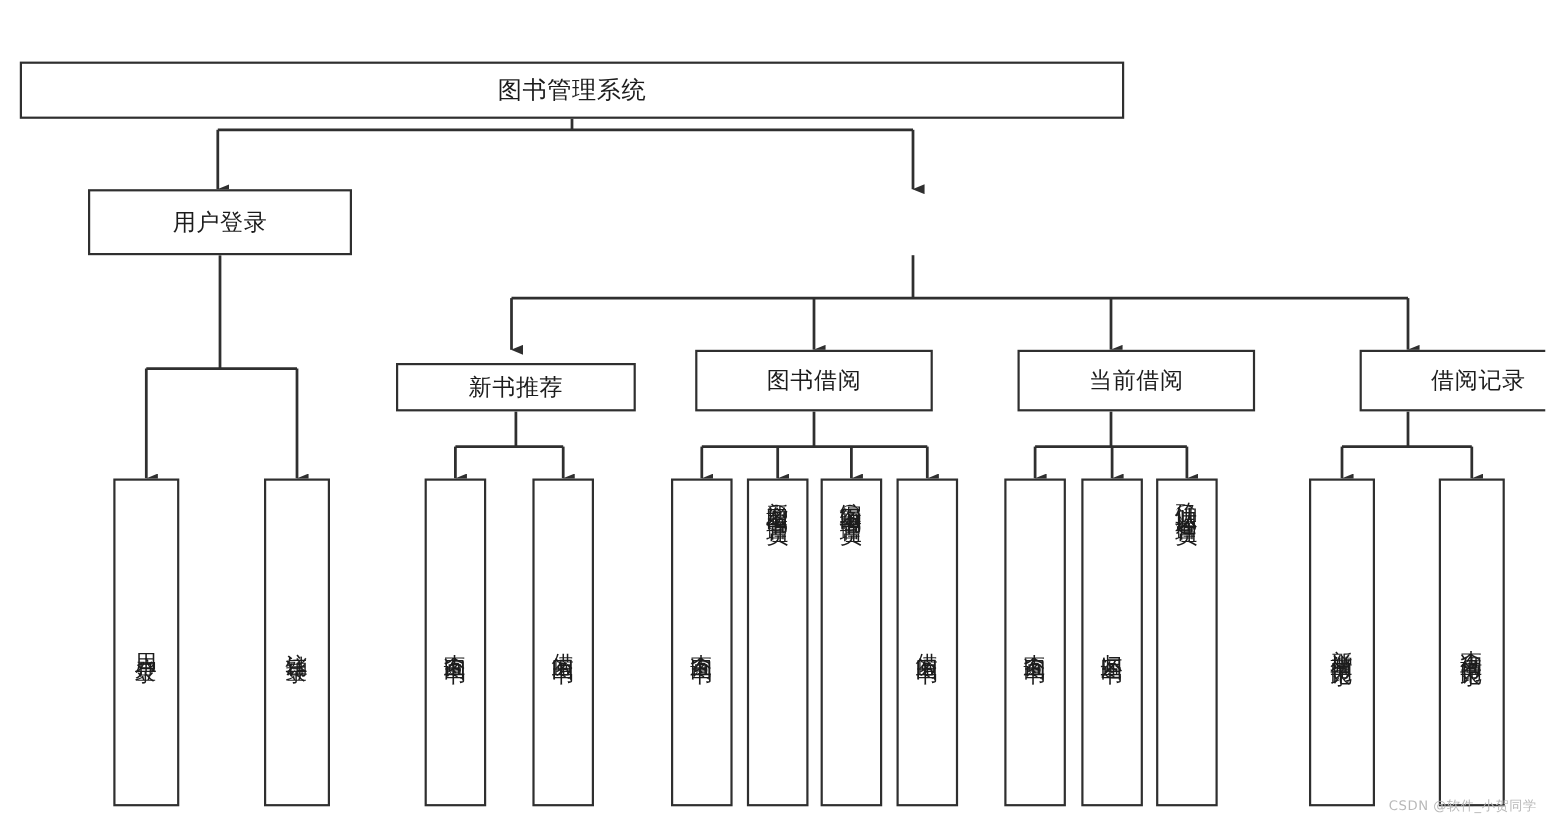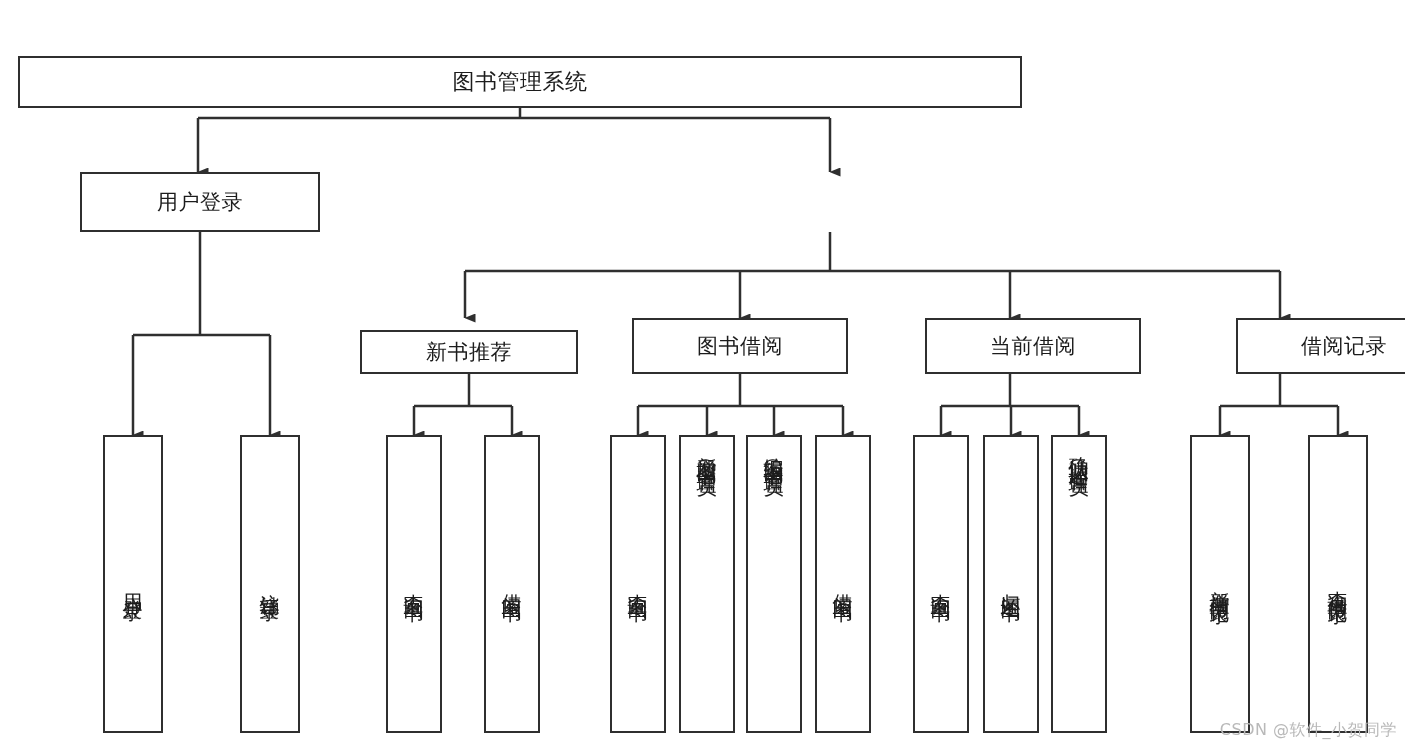--- a/index.html
+++ b/index.html
@@ -57,21 +57,21 @@
     justify-content: flex-start;
   }
   .node-label {
     display: block;
     white-space: pre;
   }
   #watermark {
     position: absolute;
     right: 8px;
     bottom: 6px;
-    font-size: 16px;
+    font-size: 12px;
     color: #b9b9b9;
     letter-spacing: 0.5px;
     white-space: nowrap;
     pointer-events: none;
   }
 </style>
 </head>
 <body>
 
 <div id="diagram-root">

